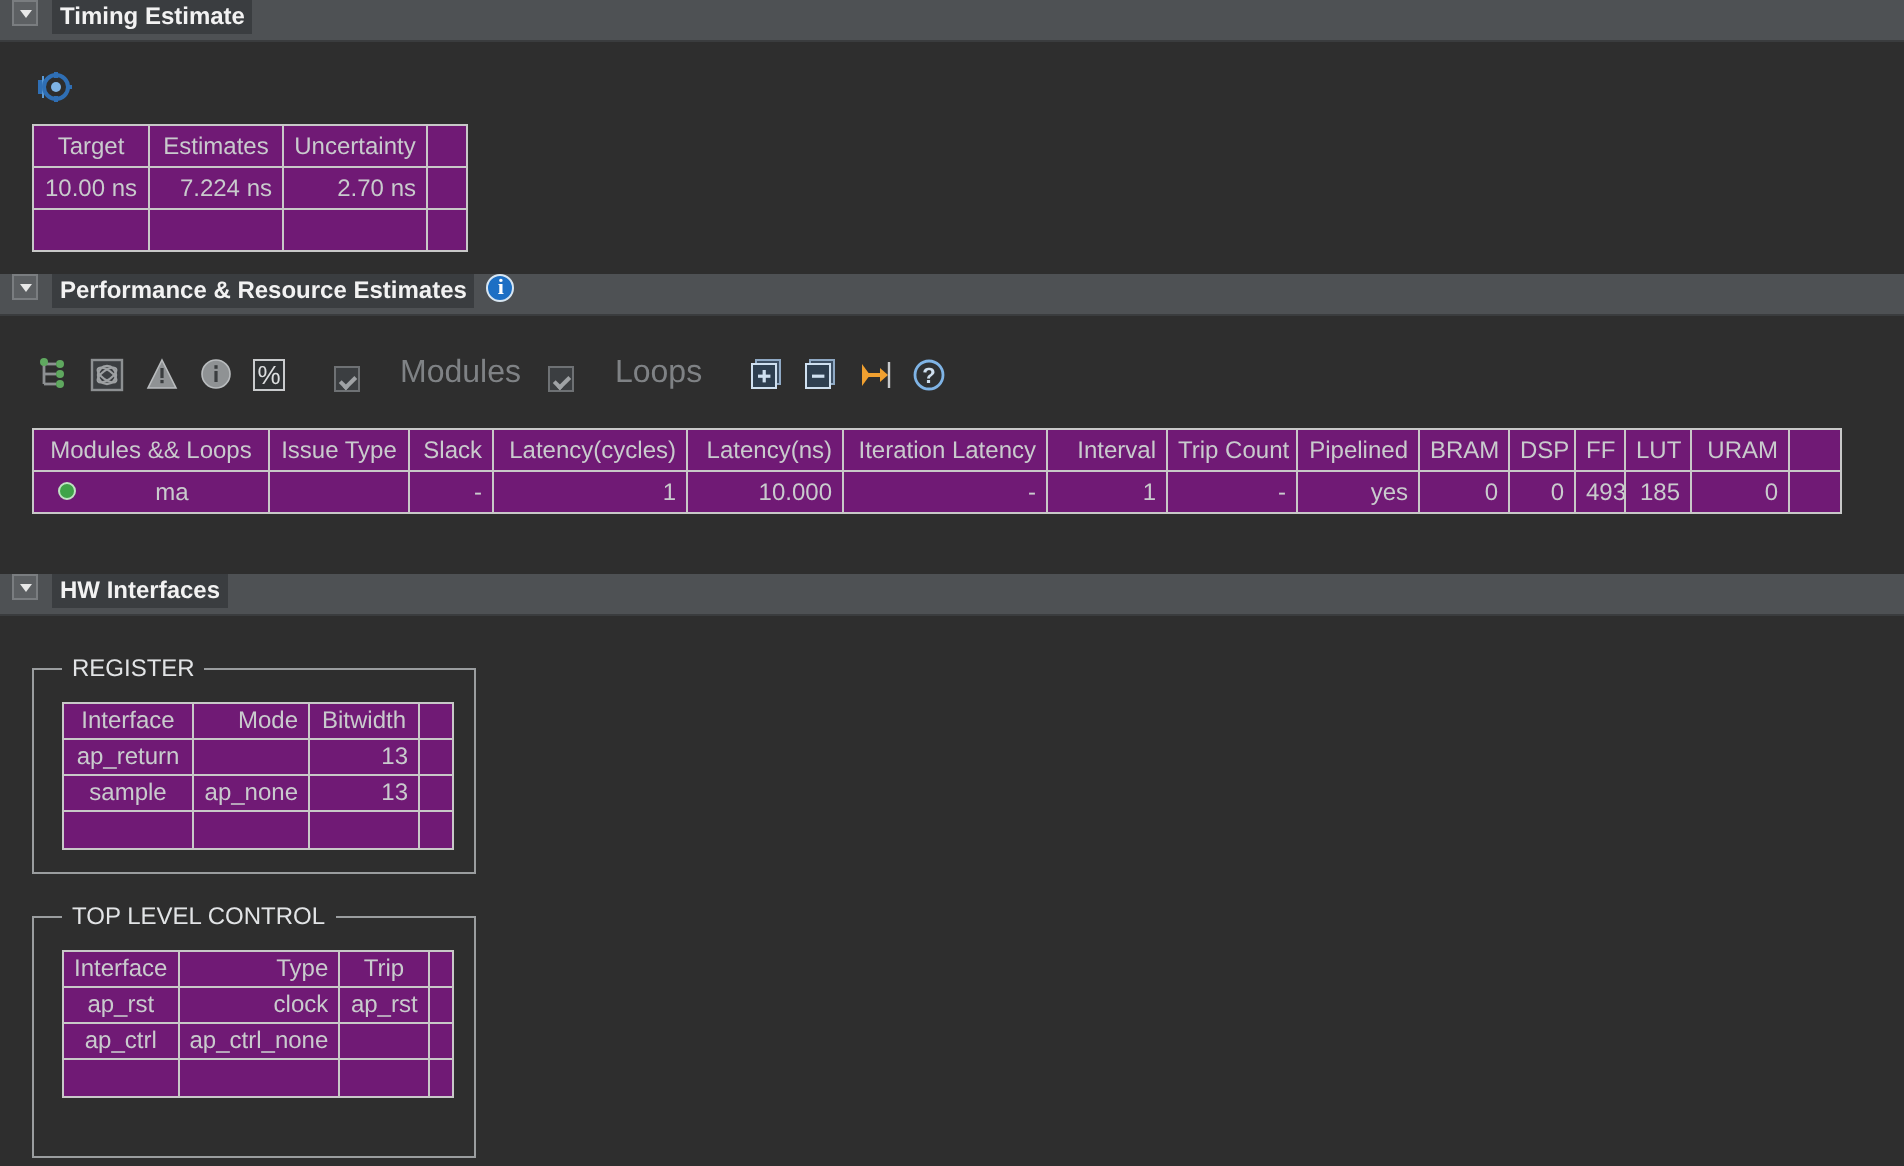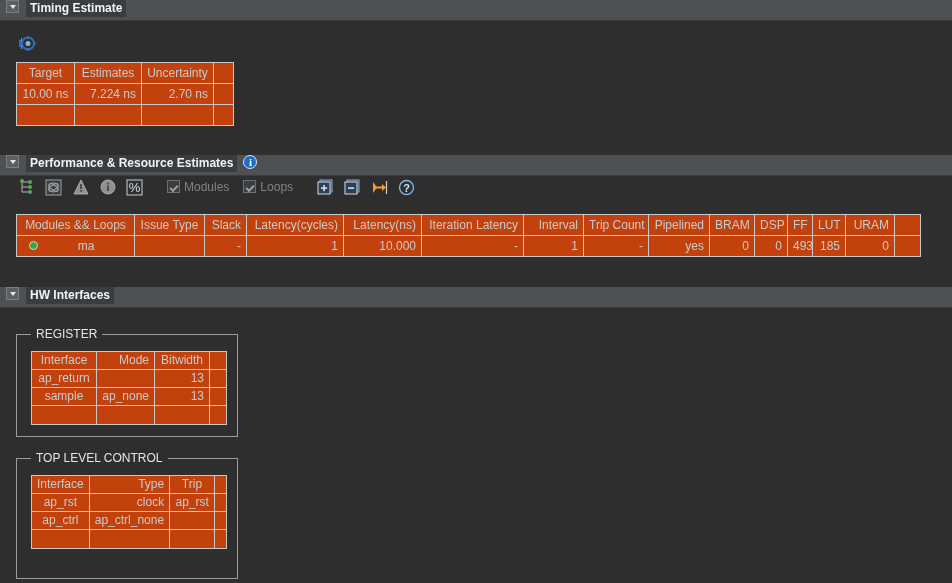--- a/index.html
+++ b/index.html
@@ -71,21 +71,21 @@
     font-weight: bold;
     font-size: 11px;
     line-height: 12px;
     text-align: center;
     flex: 0 0 auto;
   }
 
   
   table.grid {
     border-collapse: collapse;
-    background: #c2410c;
+    background: #701a75;
     border: 1px solid #c8c8c8;
     table-layout: fixed;
   }
   table.grid td, table.grid th {
     border: 1px solid #c8c8c8;
     color: #c9cbcd;
     font-weight: normal;
     font-size: 12px;
     padding: 1px 5px 2px 5px;
     height: 18px;
@@ -121,24 +121,24 @@
   }
   .tb-btn {
     width: 21px; height: 21px;
     display: inline-flex;
     align-items: center;
     justify-content: center;
     flex: 0 0 auto;
   }
   .chk-item {
     display: inline-flex;
-    align-items: flex-start;
-    gap: 4px;
+    align-items: flex-end;
+    gap: 20px;
     color: #7f8285;
-    font-size: 12px;
+    font-size: 16px;
     margin-left: 4px;
     margin-right: 4px;
   }
   .chk-box {
     width: 13px; height: 13px;
     background: #3b3e41;
     border: 1px solid #6e7174;
     box-sizing: border-box;
     position: relative;
   }
@@ -231,21 +231,21 @@
     </tr>
     <tr class="empty">
       <td></td>
       <td></td>
       <td></td>
       <td></td>
     </tr>
   </tbody>
 </table>
 
-<div class="section-header" style="position:absolute;left:0;top:137px;width:952px;margin-top:18px;">
+<div class="section-header" style="position:absolute;left:0;top:137px;width:952px;">
   <span class="twisty">
       <i></i>
     </span>
   <span class="section-title">Performance &amp; Resource Estimates</span>
   <span class="hdr-info-icon">i</span>
 </div>
 
 <div id="perf-toolbar">
 
   <span class="tb-btn">

